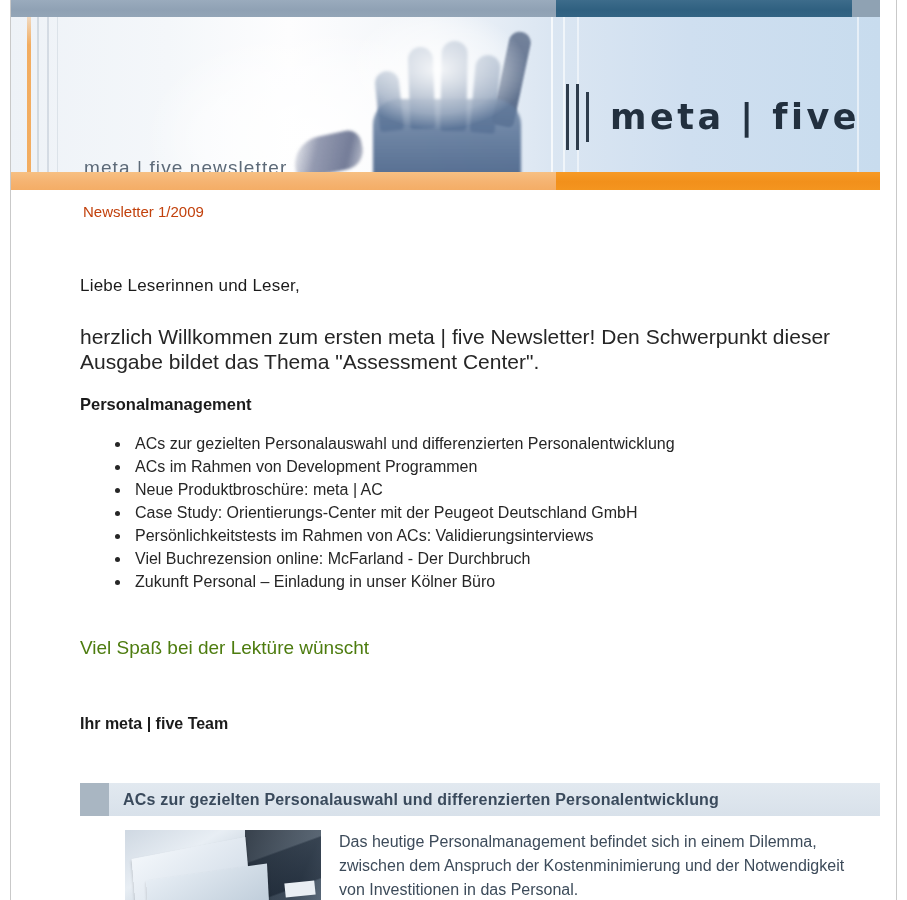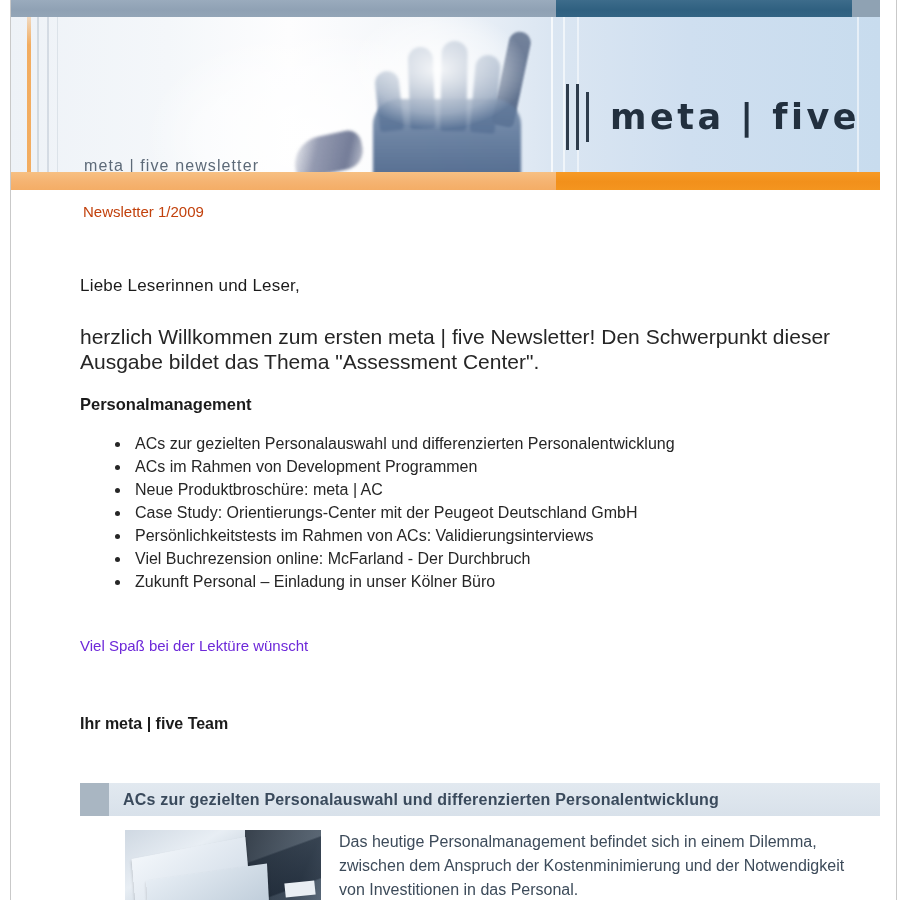--- a/index.html
+++ b/index.html
@@ -138,21 +138,21 @@
   .vs-right-a  { left: 540px; width: 2px; background: rgba(255,255,255,0.75); }
   .vs-right-b  { left: 552px; width: 2px; background: rgba(255,255,255,0.6); }
   .vs-right-c  { left: 566px; width: 2px; background: rgba(255,255,255,0.5); }
   .vs-far      { left: 846px; width: 2px; background: rgba(255,255,255,0.55); }
 
   
   .banner-tagline {
     position: absolute;
     left: 73px;
     top: 140px;
-    font-size: 16px;
+    font-size: 19px;
     letter-spacing: 1.1px;
     color: #5d6a78;
     font-weight: 400;
     white-space: nowrap;
     text-align: center;
   }
 
   
   .logo {
     position: absolute;
@@ -246,22 +246,22 @@
     font-size: 16px;
     color: #262626;
     line-height: 23px;
     padding-left: 4px;
   }
 
   .closing {
     position: absolute;
     left: 69px;
     top: 402px;
-    font-size: 15px;
-    color: #6d28d9;
+    font-size: 19px;
+    color: #4d7c0f;
   }
 
   .signoff {
     position: absolute;
     left: 69px;
     top: 455px;
     font-size: 16px;
     font-weight: 700;
     color: #1b1b1b;
     margin-top: 25px;

